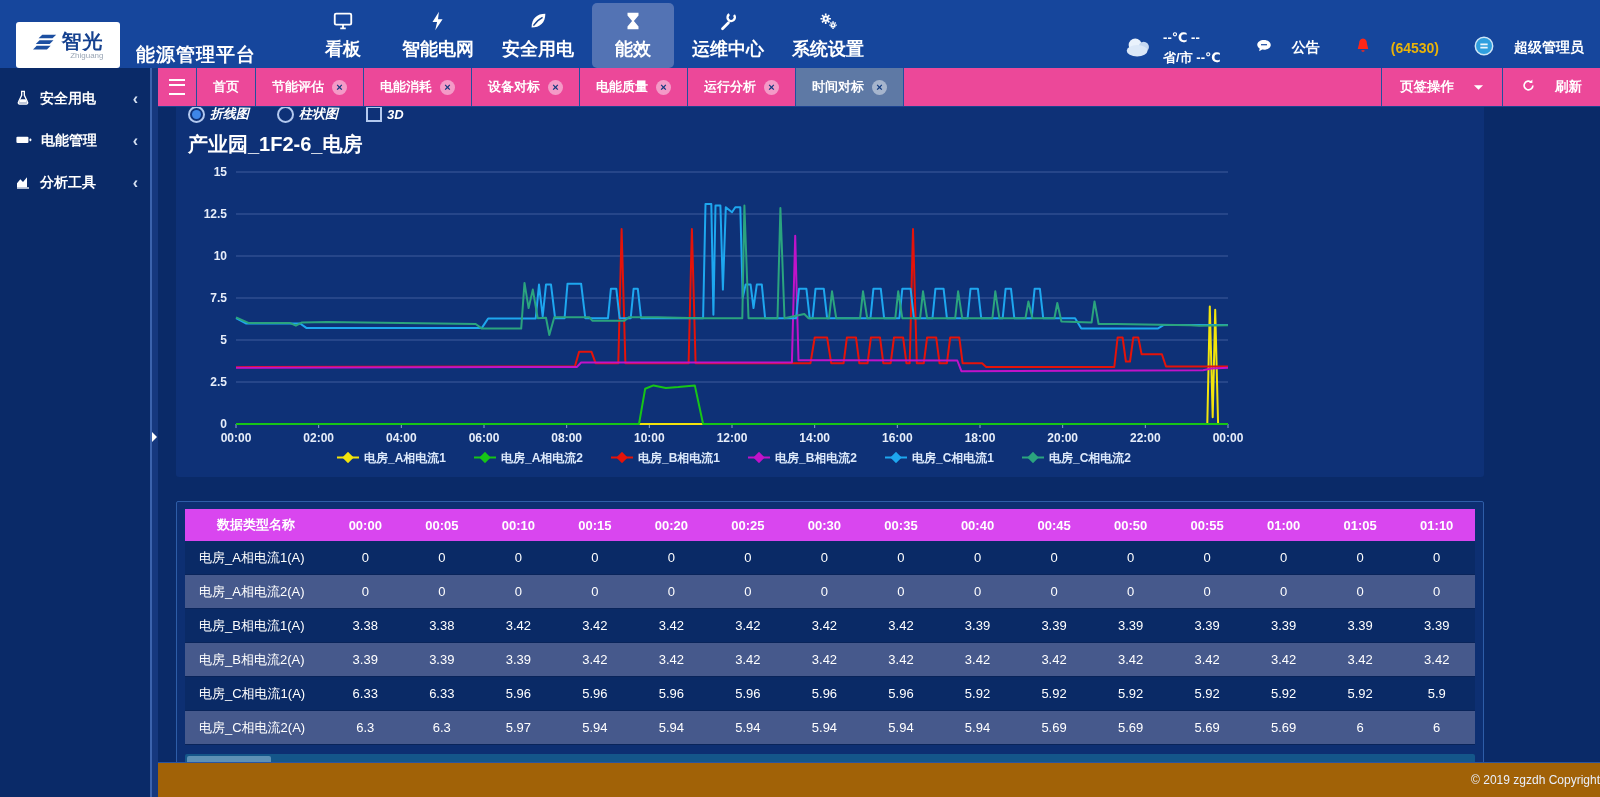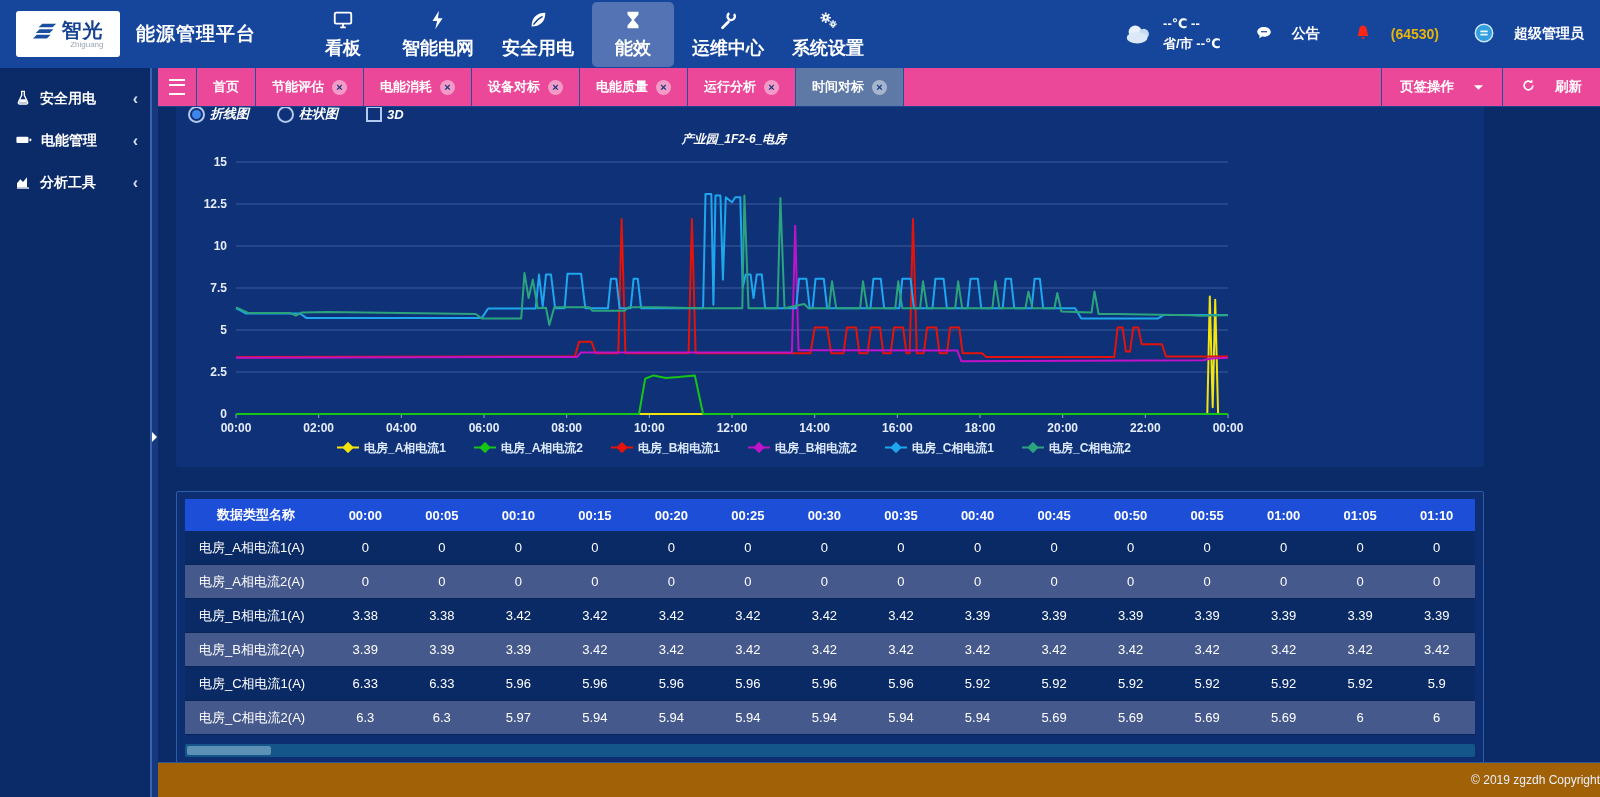--- a/index.html
+++ b/index.html
@@ -1,19 +1,19 @@
 <!DOCTYPE html>
 <html><head>
 <meta charset="utf-8">
 <style>
   html,body{margin:0;padding:0;background:#08245c;}
   .app{width:1600px;height:797px;position:relative;overflow:hidden;background:#0a2a68;
        font-family:"Liberation Sans","DejaVu Sans",sans-serif;color:#fff;display:flex;flex-direction:column;}
   
-  .navbar{height:68px;min-height:68px;background:#16469c;display:flex;align-items:center;padding:0 16px;gap:16px;}
+  .navbar{height:68px;min-height:68px;background:#16469c;display:flex;align-items:flex-end;padding:0 16px;gap:16px;}
   .logo-box{width:104px;height:46px;background:#fff;border-radius:3px;display:flex;align-items:center;justify-content:center;gap:3px;}
   .logo-text{display:flex;flex-direction:column;line-height:1;}
   .logo-cn{color:#15418f;font-size:20px;font-weight:bold;letter-spacing:1px;}
   .logo-en{color:#9aa6b5;font-size:8px;text-align:right;margin-top:1px;}
   .app-title{font-size:19px;font-weight:bold;letter-spacing:1px;white-space:nowrap;}
   .nav-items{display:flex;margin-left:30px;gap:8px;align-items:center;}
   .nav-item{min-width:62px;padding:6px 10px 7px;border-radius:5px;display:flex;flex-direction:column;align-items:center;gap:4px;
             font-size:18px;font-weight:bold;cursor:pointer;white-space:nowrap;}
   .nav-item.active{background:#5373b4;}
   .nav-icon{height:24px;display:flex;align-items:center;}
@@ -47,30 +47,30 @@
               font-size:13.5px;font-weight:bold;cursor:pointer;white-space:nowrap;}
   
   .content{flex:1;position:relative;padding:0 116px 0 18px;overflow:hidden;min-height:0;}
   .chart-panel{background:#0e3177;border-radius:3px;margin-top:-10px;padding:8px 16px 10px 12px;}
   .radio-row{display:flex;align-items:center;gap:28px;font-size:13px;font-weight:bold;margin-bottom:2px;}
   .radio-item,.check-item{display:flex;align-items:center;gap:5px;cursor:pointer;font-style:italic;}
   .radio{width:13px;height:13px;border:2px solid #b3c9ef;border-radius:50%;position:relative;background:transparent;}
   .radio.sel::after{content:"";position:absolute;inset:2px;border-radius:50%;background:#3e86e8;}
   .checkbox{width:12px;height:12px;border:2px solid #b3c9ef;background:transparent;}
   .chart-block{width:1092px;}
-  .chart-title{text-align:center;font-size:12px;font-weight:bold;margin:8px 0 0;font-style:italic;}
+  .chart-title{font-size:20px;font-weight:bold;margin:8px 0 0;}
   svg.chart{display:block;width:1092px;height:292px;}
   svg.chart text{font-family:"Liberation Sans","DejaVu Sans",sans-serif;font-size:12px;font-weight:bold;fill:#e6edf9;}
   .legend{display:flex;justify-content:center;gap:28px;font-size:12px;font-weight:bold;margin-top:0px;color:#dce9fb;}
   .legend-item{display:flex;align-items:center;gap:5px;cursor:pointer;}
   
   .table-panel{margin-top:24px;border:1px solid #2e5da8;border-radius:2px;background:#0d2f72;padding:7px 8px 8px;}
   table.data{width:100%;border-collapse:collapse;font-size:13px;table-layout:fixed;}
   table.data col.c0{width:142px;}
-  table.data th{background:#1d4ed8;height:30px;font-weight:bold;text-align:center;}
+  table.data th{background:#d946ef;height:30px;font-weight:bold;text-align:center;}
   table.data td{height:31px;text-align:center;border-bottom:1px solid #09245a;}
   table.data td:first-child{text-align:left;padding-left:14px;}
   table.data tbody tr:nth-child(odd) td{background:#0a2a66;}
   table.data tbody tr:nth-child(even) td{background:#46598c;}
   .hscroll{margin-top:9px;height:13px;background:#14568a;border-radius:2px;position:relative;cursor:pointer;}
   .hscroll-thumb{position:absolute;left:2px;top:2px;bottom:2px;width:84px;background:#5d90b5;border-radius:2px;cursor:grab;}
   
   .footer{height:34px;min-height:34px;border-top:1px solid #2b55a0;background:#a16207;display:flex;align-items:center;
           justify-content:flex-end;font-size:12px;color:#e9effb;}
 </style>

